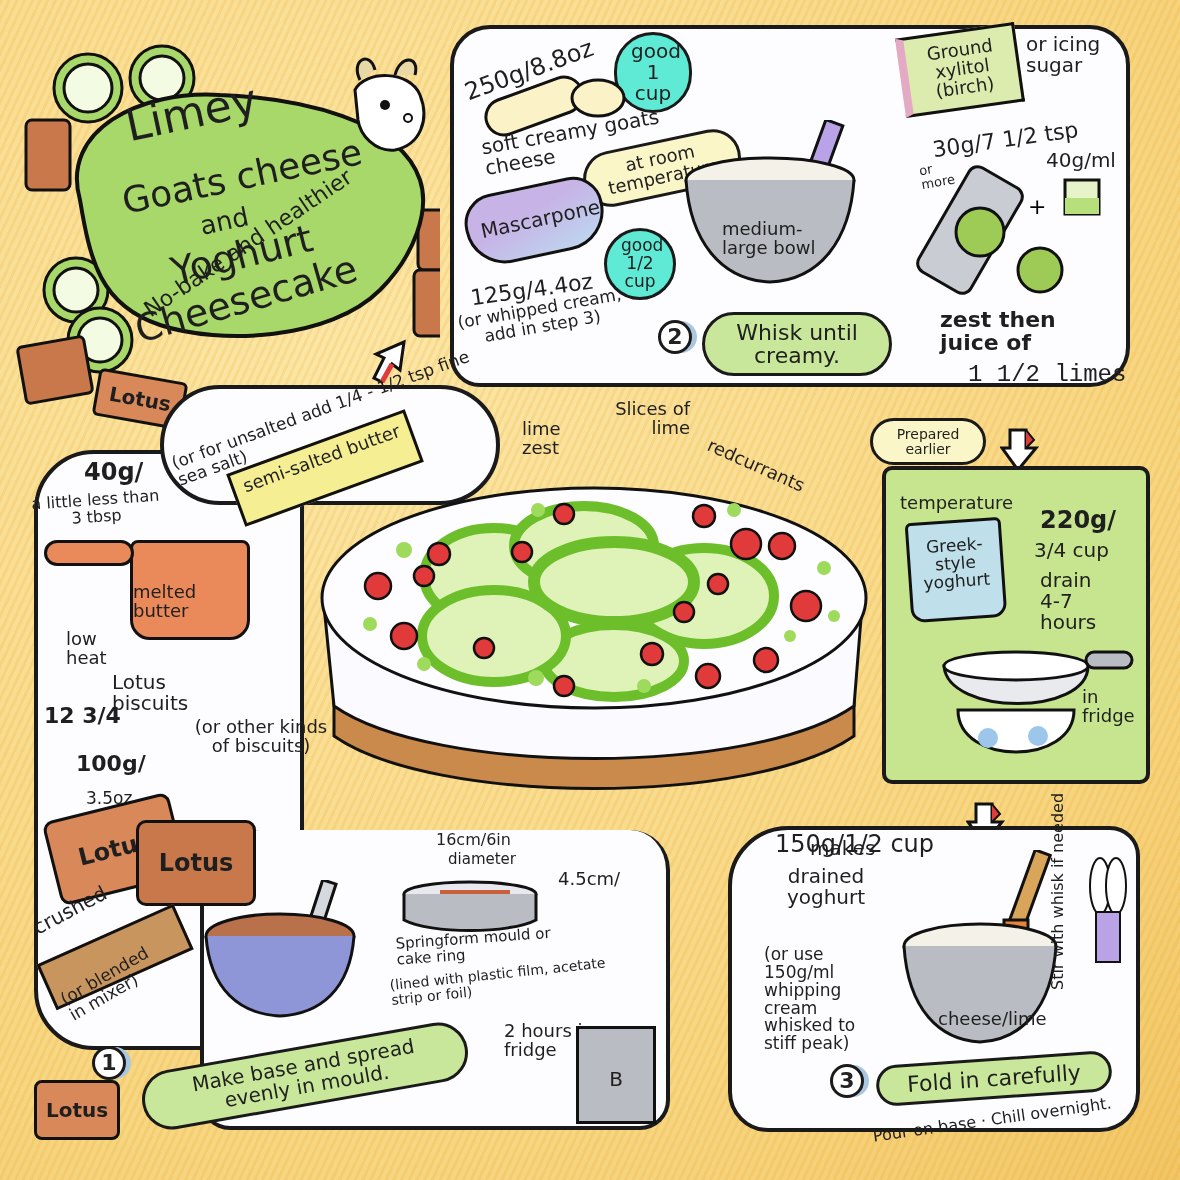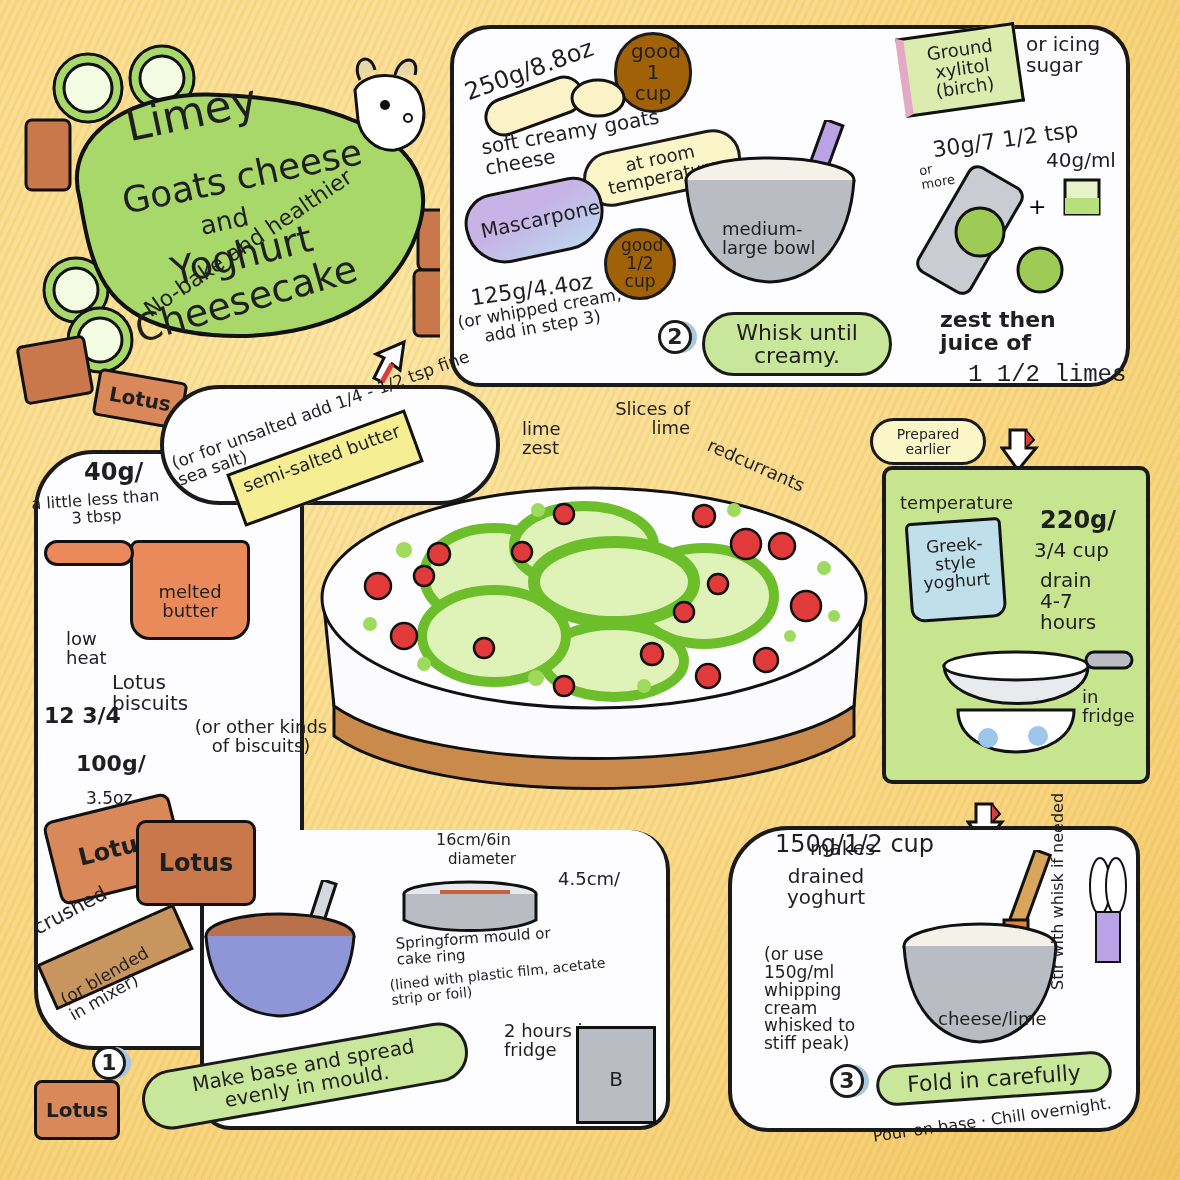--- a/index.html
+++ b/index.html
@@ -22,21 +22,21 @@
   }
   .cloud {
     position: absolute;
     border: 3px solid #1a1a1a;
     border-radius: 40px;
     padding: 6px 14px;
     text-align: center;
   }
   .green-cloud { background: #c9e79a; }
   .yellow-cloud { background: #fbf6c8; }
-  .white-cloud { background: #a16207; }
+  .white-cloud { background: #5eead4; }
   .step-num {
     position: absolute;
     width: 34px; height: 34px;
     border-radius: 50%;
     border: 3px solid #1a1a1a;
     background: #ffffff;
     box-shadow: 6px 0 0 -1px #a9c8e0;
     font-weight: bold;
     font-size: 22px;
     text-align: center;
@@ -148,21 +148,21 @@
 <div class="panel" style="left:200px;top:830px;width:470px;height:300px;border-radius:60px 40px 30px 30px;border-top:none;"></div>
 <div class="panel" style="left:160px;top:385px;width:340px;height:120px;border-radius:60px;"></div>
 
 <div class="abs hand" style="left:166px;top:400px;width:320px;font-size:17px;transform:rotate(-20deg);">(or for unsalted add 1/4 - 1/2 tsp fine sea salt)</div>
 <div class="abs hand" style="left:230px;top:440px;width:190px;height:56px;background:#f6ee92;border:3px solid #111;transform:rotate(-20deg);font-size:18px;text-align:center;padding-top:6px;">
   <span>semi-salted butter</span>
 </div>
 <div class="abs hand" style="left:84px;top:460px;font-size:24px;font-weight:bold;">40g/</div>
 <div class="abs hand" style="left:26px;top:492px;width:140px;font-size:16px;text-align:center;transform:rotate(-4deg);">a little less than 3 tbsp</div>
 
-<div class="abs hand" style="left:130px;top:540px;width:120px;height:100px;background:#ea8a5a;border:3px solid #111;border-radius:8px 8px 20px 20px;text-align:center;padding-top:40px;font-size:18px;">
+<div class="abs hand" style="left:130px;top:540px;width:120px;height:100px;background:#ea8a5a;border:3px solid #111;border-radius:8px 8px 20px 20px;padding-top:40px;font-size:18px;">
   <span>melted butter</span>
 </div>
 <div class="abs" style="left:44px;top:540px;width:90px;height:26px;background:#ea8a5a;border:3px solid #111;border-radius:14px;"></div>
 <div class="abs hand" style="left:66px;top:630px;width:70px;font-size:18px;">low heat</div>
 
 <div class="abs hand" style="left:44px;top:704px;font-size:22px;font-weight:bold;">12 3/4</div>
 <div class="abs hand" style="left:112px;top:672px;width:100px;font-size:20px;">Lotus biscuits</div>
 <div class="abs hand" style="left:186px;top:718px;width:150px;font-size:18px;text-align:center;">(or other kinds of biscuits)</div>
 <div class="abs hand" style="left:76px;top:752px;font-size:22px;font-weight:bold;">100g/</div>
 <div class="abs hand" style="left:86px;top:782px;font-size:17px;margin-top:8px;">3.5oz</div>

